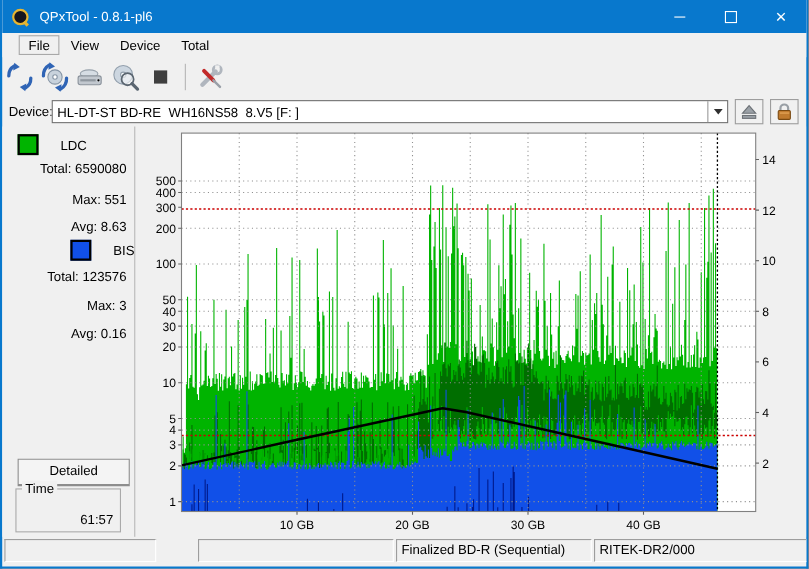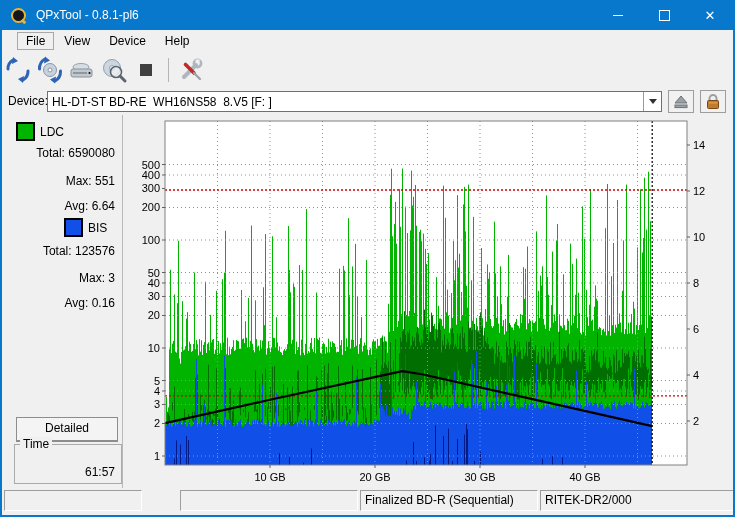--- a/index.html
+++ b/index.html
@@ -35,26 +35,26 @@
   .combo-text{padding-left:4px;white-space:pre;overflow:hidden;}
   .combo-arrow{margin-left:auto;width:17px;height:100%;display:flex;align-items:center;
          justify-content:center;border-left:1px solid #9a9a9a;}
   .combo-arrow i{width:0;height:0;border:4px solid transparent;border-top:5px solid #303030;margin-top:4px;}
   .sq-btn{position:absolute;top:2px;width:26px;height:23px;background:#f1f1f1;
           border:1px solid #9d9d9d;box-sizing:border-box;display:flex;align-items:center;justify-content:center;}
   
   .main{position:absolute;left:0;top:115px;width:731px;height:373px;background:#f0f0f0;}
   .stats-panel{position:absolute;left:6px;top:0;width:114px;height:373px;
                border-right:1px solid #b9b9b9;font-size:12px;}
-  .stat-head{position:absolute;left:8px;display:flex;align-items:center;}
+  .stat-head{position:absolute;left:8px;display:flex;align-items:center;gap:15px;}
   .swatch{width:15px;height:15px;border:2px solid #000;margin-right:5px;}
   .stat-line{position:absolute;right:7px;text-align:center;}
   .btn{position:absolute;left:8px;top:302px;width:100px;height:22px;background:#f4f4f4;
        border:1px solid #8d8d8d;border-bottom-width:2px;text-align:center;line-height:20px;}
-  .groupbox{position:absolute;left:6px;top:329px;width:108px;height:40px;
+  .groupbox{position:absolute;left:6px;top:329px;width:96px;height:40px;
        border:1px solid #aaaaaa;box-sizing:border-box;}
   .groupbox .legend{position:absolute;left:5px;top:-8px;background:#f0f0f0;padding:0 3px;}
   .groupbox .gvalue{position:absolute;right:6px;bottom:4px;}
   .chart-wrap{position:absolute;left:126px;top:0;width:604px;height:373px;}
   
   .statusbar{position:absolute;left:0;top:488px;width:731px;height:27px;font-size:12px;}
   .spanel{position:absolute;top:2px;height:21px;box-sizing:border-box;background:#f0f0f0;
           border:1px solid;border-color:#9d9d9d #ffffff #ffffff #9d9d9d;
           padding:2px 4px 0 4px;white-space:nowrap;overflow:hidden;}
 </style>
@@ -76,21 +76,21 @@
       <div class="win-btn">
           <div class="glyph-close">✕</div>
         </div>
     </div>
   </div>
 
   <div class="menubar">
     <div class="menu-item focused">File</div>
     <div class="menu-item">View</div>
     <div class="menu-item">Device</div>
-    <div class="menu-item">Help</div>
+    <div class="menu-item">Total</div>
   </div>
 
   <div class="toolbar">
     <div class="tbtn">
       <svg width="28" height="28" viewBox="0 0 28 28">
         <path d="M9 4 A 10 10 0 0 0 4 13" fill="none" stroke="#2f64b5" stroke-width="3" stroke-linecap="round"></path>
         <path d="M19 24 A 10 10 0 0 0 24 15" fill="none" stroke="#2f64b5" stroke-width="3" stroke-linecap="round"></path>
         <path d="M9 1 L14 5 L8 8 Z" fill="#2f64b5"></path>
           <path d="M19 27 L14 23 L20 20 Z" fill="#2f64b5"></path>
       </svg>
@@ -163,21 +163,21 @@
 
   <div class="main">
 
     <div class="stats-panel">
       <div class="stat-head" style="top:7px;">
         <div class="swatch" style="background: rgb(0, 180, 0);"></div>
         <span>LDC</span>
       </div>
       <div class="stat-line" style="top:31px;">Total: 6590080</div>
       <div class="stat-line" style="top:59px;">Max: 551</div>
-      <div class="stat-line" style="top:84px;">Avg: 6.64</div>
+      <div class="stat-line" style="top:84px;">Avg: 8.63</div>
       <div class="stat-head" style="top:103px;padding-left:48px;">
         <div class="swatch" style="background: rgb(17, 80, 232);"></div>
         <span>BIS</span>
       </div>
       <div class="stat-line" style="top:129px;">Total: 123576</div>
       <div class="stat-line" style="top:156px;">Max: 3</div>
       <div class="stat-line" style="top:181px;">Avg: 0.16</div>
       <div class="btn">Detailed</div>
       <div class="groupbox">
         <div class="legend">Time</div>

